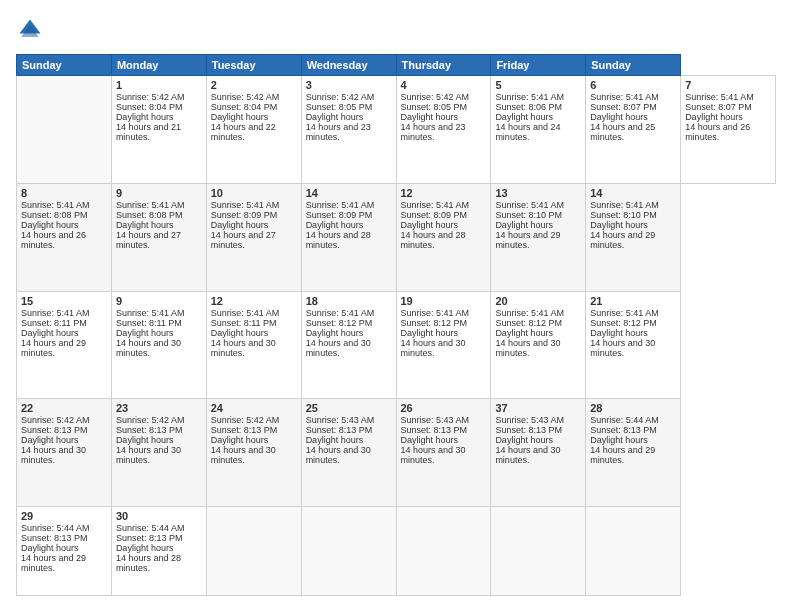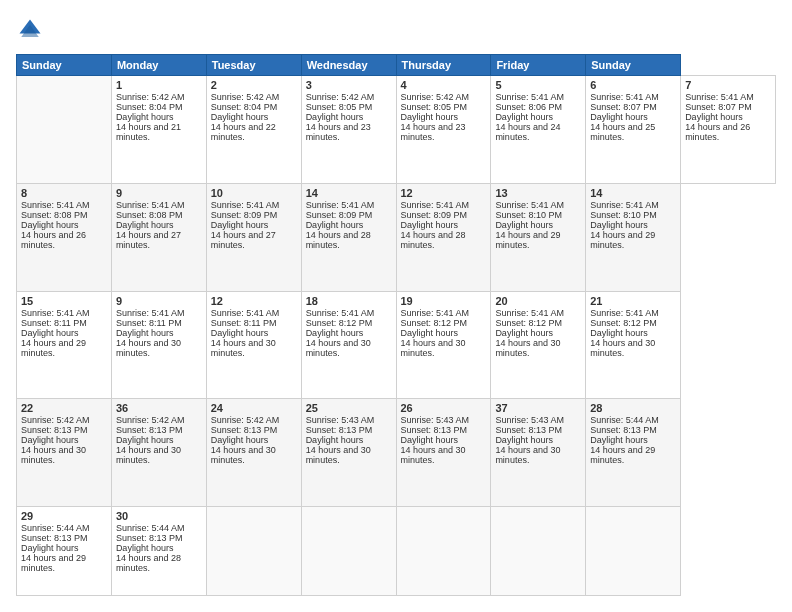--- a/index.html
+++ b/index.html
@@ -156,21 +156,21 @@
           <td><span class="day-num">15</span><span>Sunrise: 5:41 AM<br>Sunset: 8:11 PM<br>Daylight hours<br>14 hours and 29 minutes.</span></td>
           <td><span class="day-num">9</span><span>Sunrise: 5:41 AM<br>Sunset: 8:11 PM<br>Daylight hours<br>14 hours and 30 minutes.</span></td>
           <td><span class="day-num">12</span><span>Sunrise: 5:41 AM<br>Sunset: 8:11 PM<br>Daylight hours<br>14 hours and 30 minutes.</span></td>
           <td><span class="day-num">18</span><span>Sunrise: 5:41 AM<br>Sunset: 8:12 PM<br>Daylight hours<br>14 hours and 30 minutes.</span></td>
           <td><span class="day-num">19</span><span>Sunrise: 5:41 AM<br>Sunset: 8:12 PM<br>Daylight hours<br>14 hours and 30 minutes.</span></td>
           <td><span class="day-num">20</span><span>Sunrise: 5:41 AM<br>Sunset: 8:12 PM<br>Daylight hours<br>14 hours and 30 minutes.</span></td>
           <td><span class="day-num">21</span><span>Sunrise: 5:41 AM<br>Sunset: 8:12 PM<br>Daylight hours<br>14 hours and 30 minutes.</span></td>
         </tr>
         <tr>
           <td><span class="day-num">22</span><span>Sunrise: 5:42 AM<br>Sunset: 8:13 PM<br>Daylight hours<br>14 hours and 30 minutes.</span></td>
-          <td><span class="day-num">36</span><span>Sunrise: 5:42 AM<br>Sunset: 8:13 PM<br>Daylight hours<br>14 hours and 30 minutes.</span></td>
+          <td><span class="day-num">23</span><span>Sunrise: 5:42 AM<br>Sunset: 8:13 PM<br>Daylight hours<br>14 hours and 30 minutes.</span></td>
           <td><span class="day-num">24</span><span>Sunrise: 5:42 AM<br>Sunset: 8:13 PM<br>Daylight hours<br>14 hours and 30 minutes.</span></td>
           <td><span class="day-num">25</span><span>Sunrise: 5:43 AM<br>Sunset: 8:13 PM<br>Daylight hours<br>14 hours and 30 minutes.</span></td>
           <td><span class="day-num">26</span><span>Sunrise: 5:43 AM<br>Sunset: 8:13 PM<br>Daylight hours<br>14 hours and 30 minutes.</span></td>
           <td><span class="day-num">37</span><span>Sunrise: 5:43 AM<br>Sunset: 8:13 PM<br>Daylight hours<br>14 hours and 30 minutes.</span></td>
           <td><span class="day-num">28</span><span>Sunrise: 5:44 AM<br>Sunset: 8:13 PM<br>Daylight hours<br>14 hours and 29 minutes.</span></td>
         </tr>
         <tr class="last-row">
           <td><span class="day-num">29</span><span>Sunrise: 5:44 AM<br>Sunset: 8:13 PM<br>Daylight hours<br>14 hours and 29 minutes.</span></td>
           <td><span class="day-num">30</span><span>Sunrise: 5:44 AM<br>Sunset: 8:13 PM<br>Daylight hours<br>14 hours and 28 minutes.</span></td>
           <td class="empty-cell"></td>

